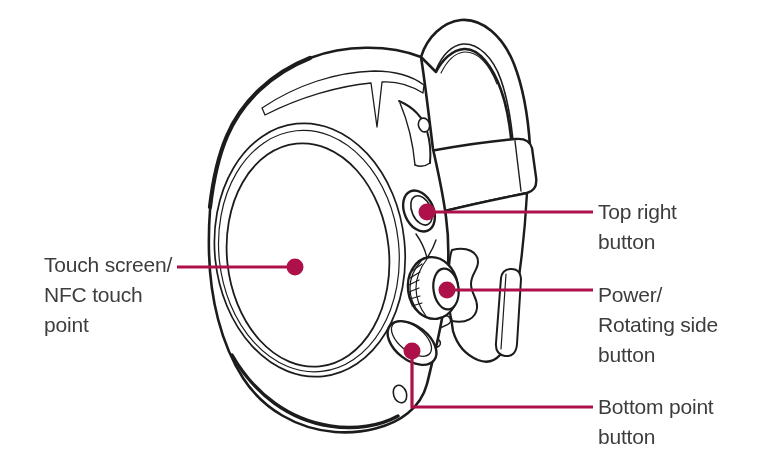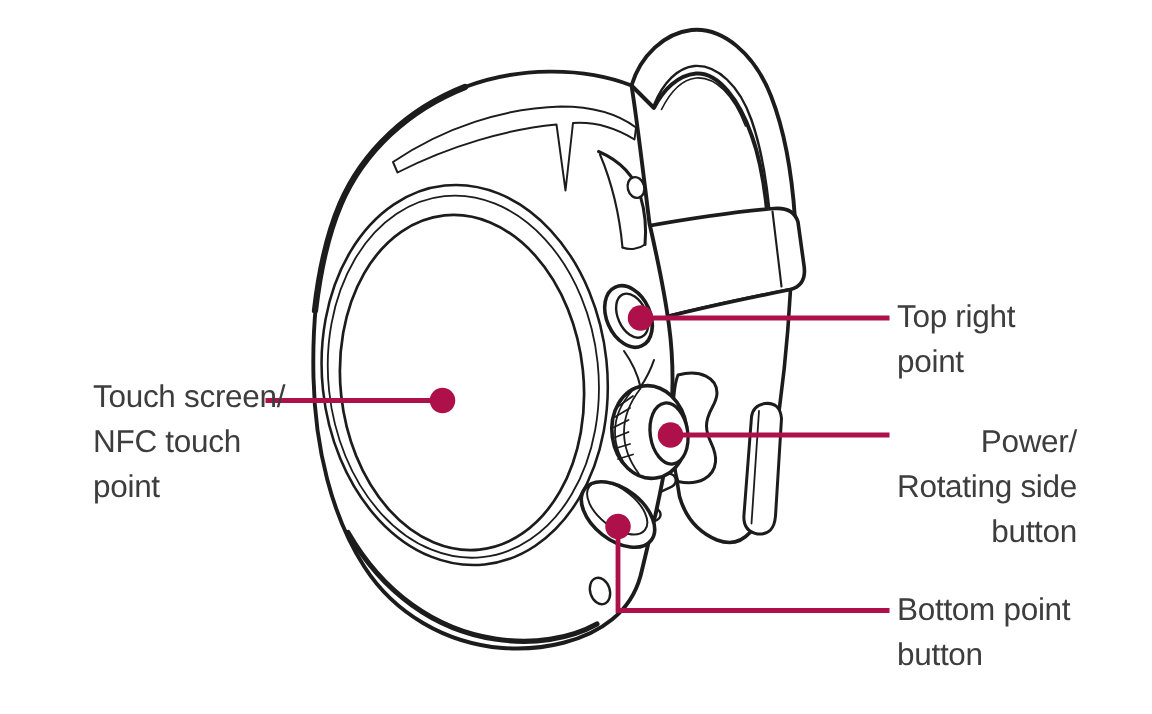--- a/index.html
+++ b/index.html
@@ -108,24 +108,24 @@
       <circle class="callout-dot" cx="427" cy="212" r="8.5"></circle>
 
       <line class="callout-line" x1="447" y1="290" x2="593" y2="290"></line>
       <circle class="callout-dot" cx="447" cy="290" r="8.5"></circle>
 
       <polyline class="callout-line" points="412,351 412,407 593,407"></polyline>
       <circle class="callout-dot" cx="412" cy="351" r="8.5"></circle>
     </g>
   </svg>
 
-  <div class="label" style="left:62px;top:250px;">Touch screen/
+  <div class="label" style="left:44px;top:250px;">Touch screen/
 NFC touch
 point</div>
   <div class="label" style="left:598px;top:197px;">Top right
-point</div>
-  <div class="label" style="left:598px;top:280px;text-align:right;">Power/
+button</div>
+  <div class="label" style="left:598px;top:280px;">Power/
 Rotating side
 button</div>
   <div class="label" style="left:598px;top:392px;">Bottom point
 button</div>
 
 </div>
 
 </body></html>

